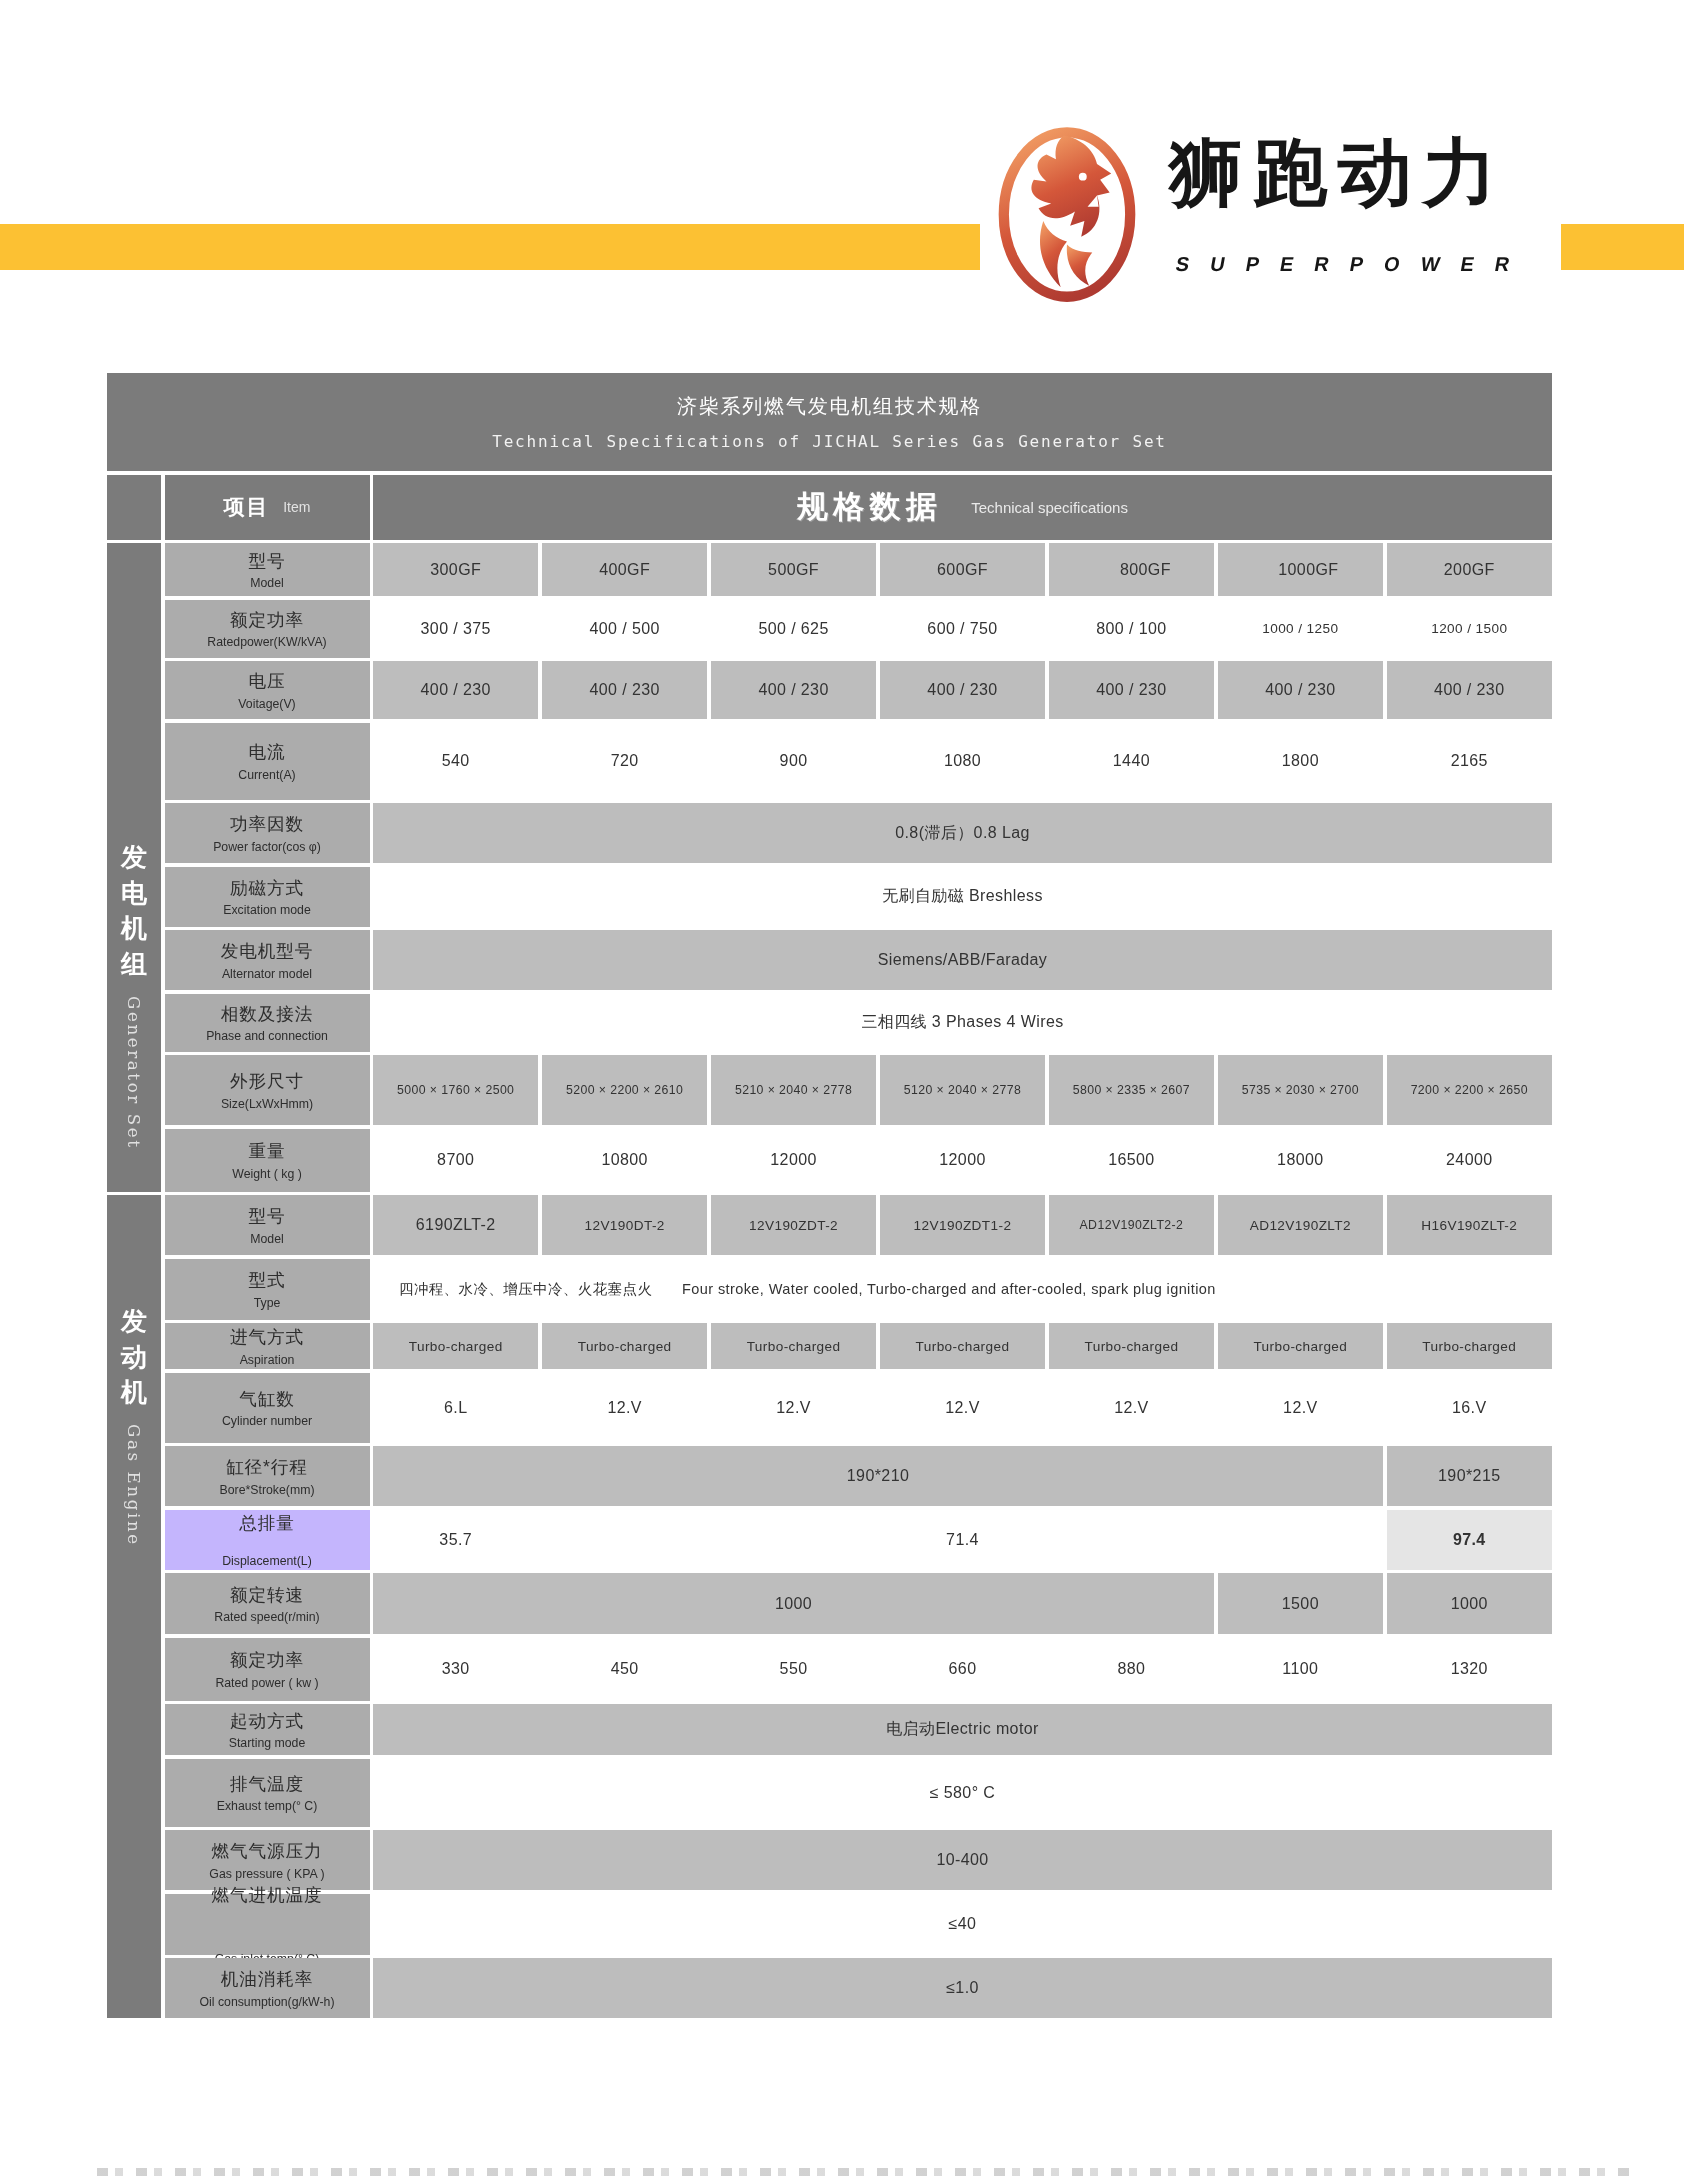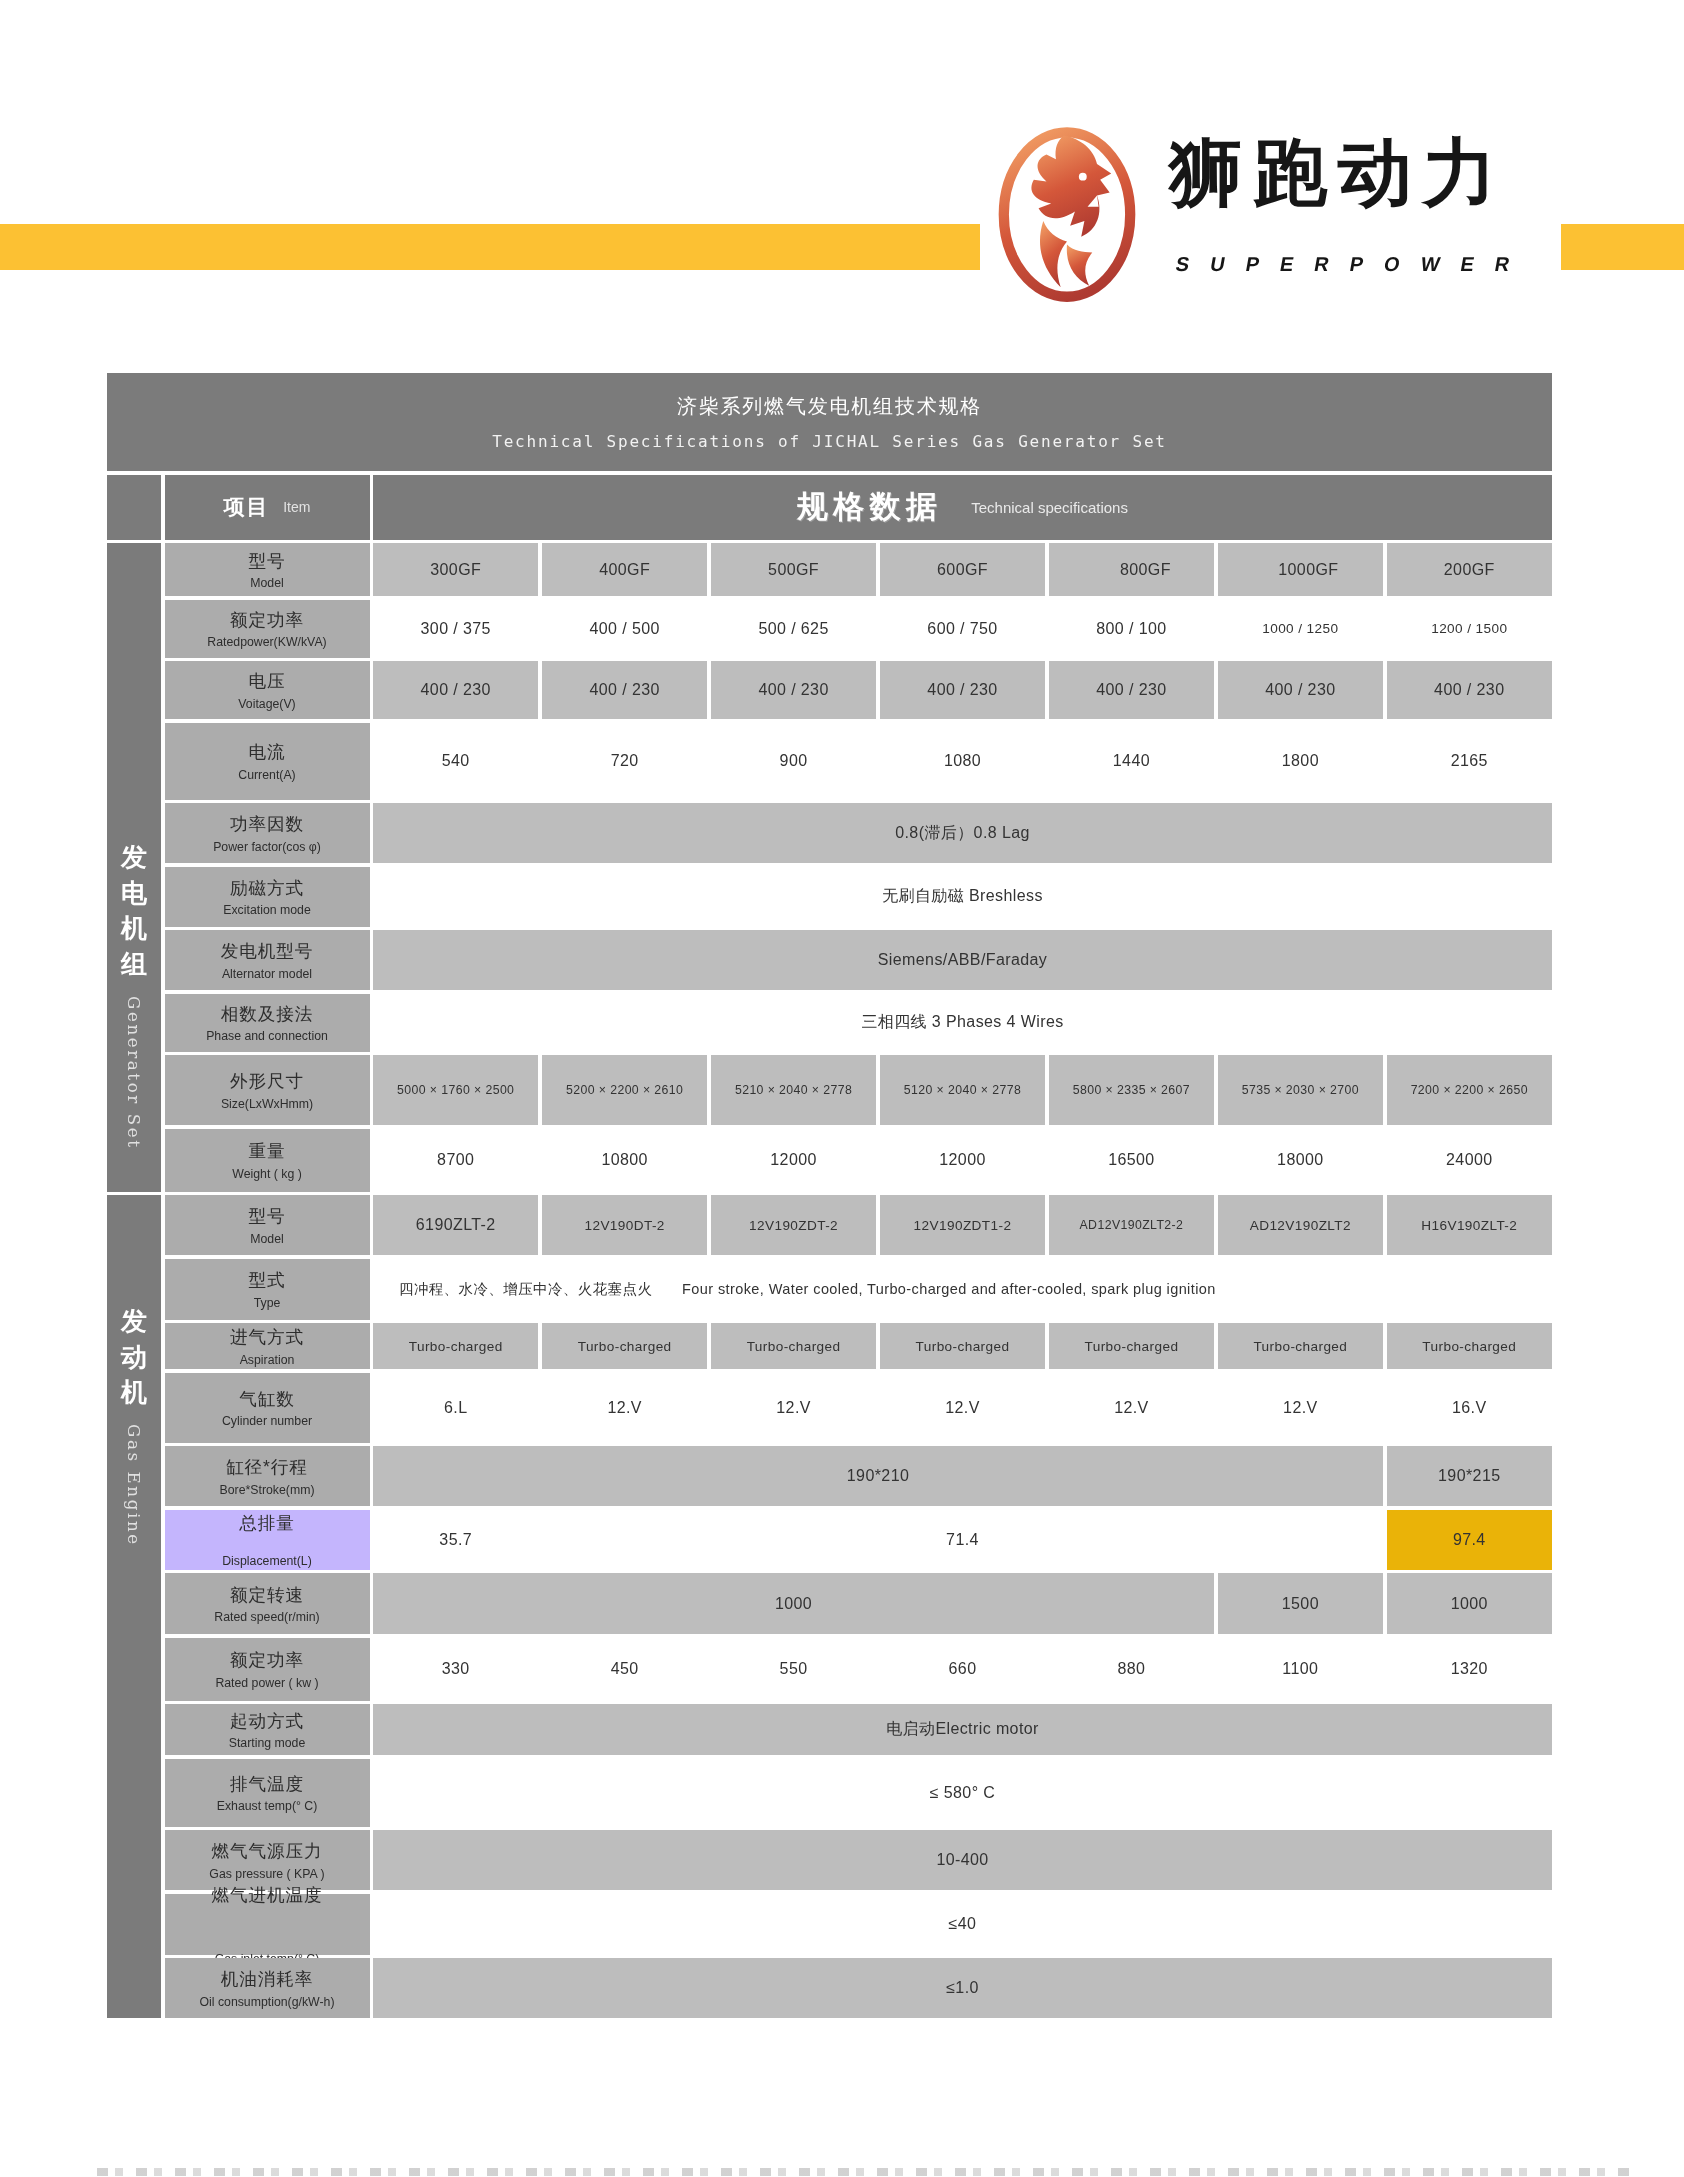--- a/index.html
+++ b/index.html
@@ -247,21 +247,21 @@
           <div class="lab-en">Bore*Stroke(mm)</div>
         </div>
         <div class="cell data-cell" style="grid-area: 16 / 3 / auto / span 6; background: rgb(189, 189, 189); font-size: 16px;">190*210</div>
         <div class="cell data-cell" style="grid-area: 16 / 9 / auto / span 1; background: rgb(189, 189, 189); font-size: 16px;">190*215</div>
         <div class="cell label-cell" style="grid-area: 17 / 2; background: #c4b5fd; justify-content: space-between;">
           <div class="lab-zh">总排量</div>
           <div class="lab-en">Displacement(L)</div>
         </div>
         <div class="cell data-cell" style="grid-area: 17 / 3 / auto / span 1; background: rgb(255, 255, 255); font-size: 16px;">35.7</div>
         <div class="cell data-cell" style="grid-area: 17 / 4 / auto / span 5; background: rgb(255, 255, 255); font-size: 16px;">71.4</div>
-        <div class="cell data-cell" style="grid-area: 17 / 9 / auto / span 1; background: #eab308; font-size: 16px;">97.4</div>
+        <div class="cell data-cell" style="grid-area: 17 / 9 / auto / span 1; background: #e5e5e5; font-size: 16px; font-weight: bold;">97.4</div>
         <div class="cell label-cell" style="grid-area: 18 / 2; background: rgb(172, 172, 172);">
           <div class="lab-zh">额定转速</div>
           <div class="lab-en">Rated speed(r/min)</div>
         </div>
         <div class="cell data-cell" style="grid-area: 18 / 3 / auto / span 5; background: rgb(189, 189, 189); font-size: 16px;">1000</div>
         <div class="cell data-cell" style="grid-area: 18 / 8 / auto / span 1; background: rgb(189, 189, 189); font-size: 16px;">1500</div>
         <div class="cell data-cell" style="grid-area: 18 / 9 / auto / span 1; background: rgb(189, 189, 189); font-size: 16px;">1000</div>
         <div class="cell label-cell" style="grid-area: 19 / 2; background: rgb(172, 172, 172);">
           <div class="lab-zh">额定功率</div>
           <div class="lab-en">Rated power ( kw )</div>

